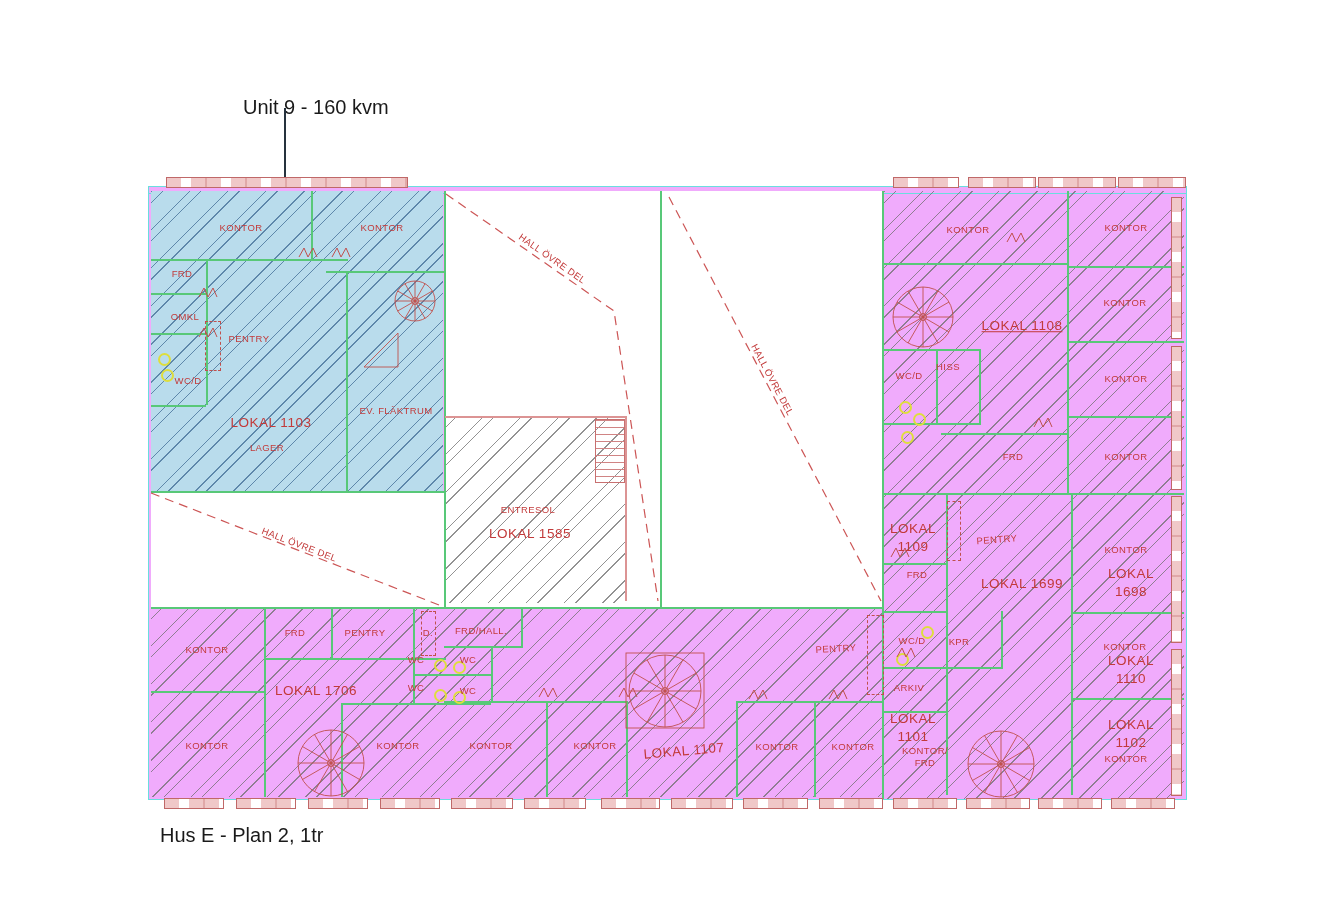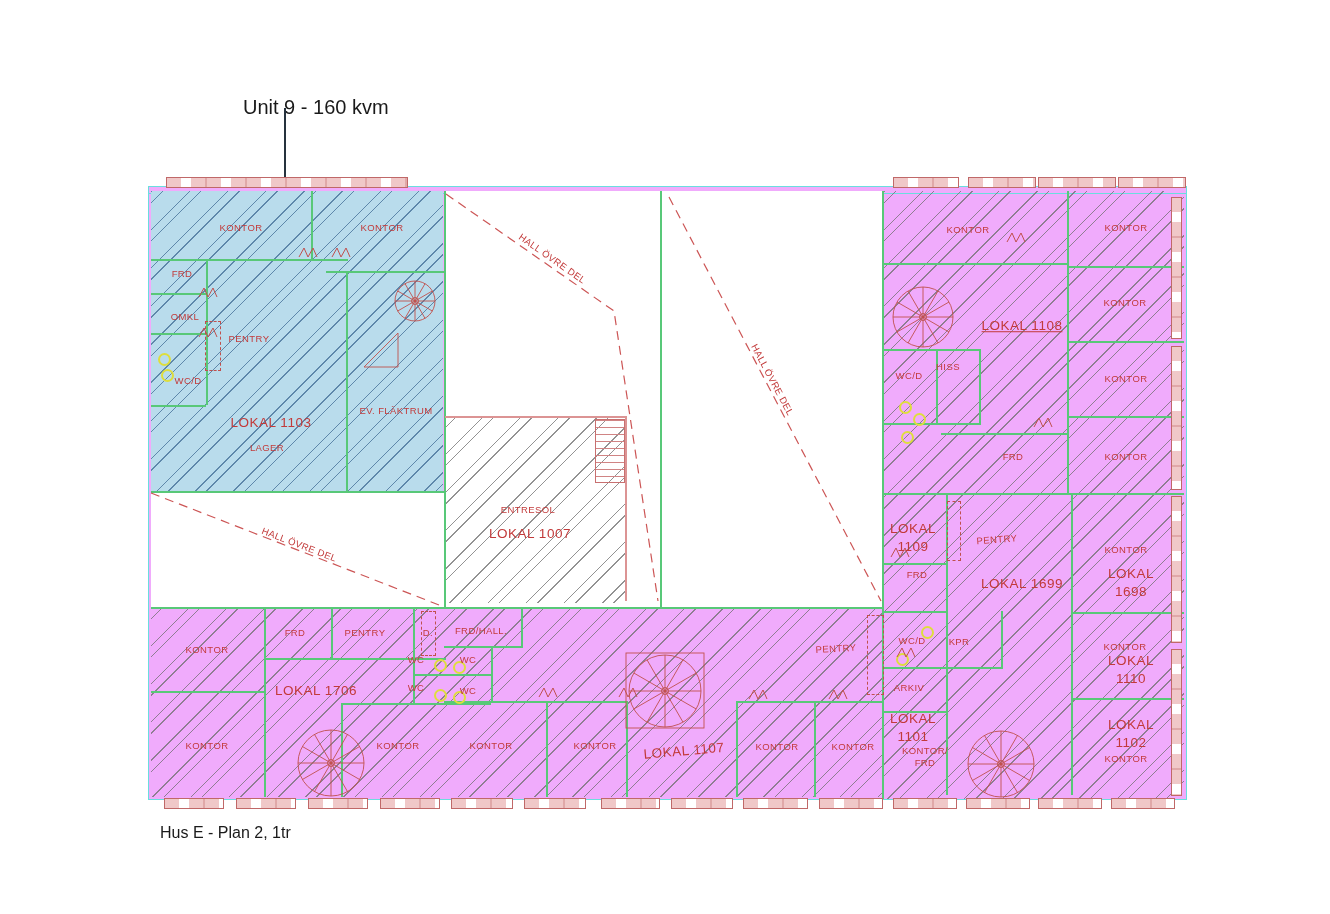--- a/index.html
+++ b/index.html
@@ -1,19 +1,19 @@
 <!DOCTYPE html>
 <html style="--c-red: #c23a3a; --c-green: #58c878; --c-cyan: #6adede; --c-blue-fill: #b9dcec; --c-yellow: #dede3c; --c-stair-red: #c0504d; --c-pink-window: #f0c8c8;"><head>
 <meta charset="utf-8">
 <style>
   html,body{margin:0;padding:0;background:#fff;}
   .page{position:relative;width:1330px;height:914px;background:#fff;overflow:hidden;
         font-family:"Liberation Sans",sans-serif;}
   .title{position:absolute;left:243px;top:72px;font-size:20px;color:#1a1a1a;margin-top:24px;}
-  .caption{position:absolute;left:160px;top:824px;font-size:16px;color:#1a1a1a;}
+  .caption{position:absolute;left:160px;top:824px;font-size:20px;color:#1a1a1a;}
   .arrow-line{position:absolute;left:284px;top:108px;width:2px;height:95px;background:#26323e;}
   .arrow-head{position:absolute;left:279px;top:202px;width:0;height:0;
               border-left:6px solid transparent;border-right:6px solid transparent;
               border-top:13px solid #26323e;}
   .plan{position:absolute;left:148px;top:186px;width:1037px;height:612px;
         border:1px solid var(--c-cyan,#6adede);background:#f0abfc;}
   .plan-topline{position:absolute;left:0;top:6px;width:100%;height:1px;background:var(--c-cyan,#6adede);}
   .zone{position:absolute;}
   .hatch-gray{background-image:repeating-linear-gradient(135deg,
       rgba(110,110,110,.75) 0 1px, transparent 1px 8px,
@@ -258,21 +258,21 @@
         <div class="room-label" style="left: 36px; top: 130px; transform: translate(-50%, -50%);">OMKL</div>
         <div class="room-label" style="left: 100px; top: 152px; transform: translate(-50%, -50%);">PENTRY</div>
         <div class="room-label" style="left: 39px; top: 194px; transform: translate(-50%, -50%);">WC/D</div>
         <div class="room-label" style="left: 247px; top: 224px; transform: translate(-50%, -50%);">EV. FLÄKTRUM</div>
         <div class="room-label big" style="left: 122px; top: 236px; transform: translate(-50%, -50%);">LOKAL 1103</div>
         <div class="room-label" style="left: 100px; top: 261px; transform: translate(-50%, -50%); padding-left: 36px;">LAGER</div>
         <div class="room-label" style="left: 403px; top: 72px; transform: translate(-50%, -50%) rotate(35deg);">HALL ÖVRE DEL</div>
         <div class="room-label" style="left: 623px; top: 193px; transform: translate(-50%, -50%) rotate(62deg);">HALL ÖVRE DEL</div>
         <div class="room-label" style="left: 150px; top: 358px; transform: translate(-50%, -50%) rotate(21deg);">HALL ÖVRE DEL</div>
         <div class="room-label" style="left: 379px; top: 323px; transform: translate(-50%, -50%);">ENTRESOL</div>
-        <div class="room-label big" style="left: 381px; top: 347px; transform: translate(-50%, -50%);">LOKAL 1007</div>
+        <div class="room-label big" style="left: 381px; top: 347px; transform: translate(-50%, -50%);">LOKAL 1585</div>
         <div class="room-label" style="left: 819px; top: 43px; transform: translate(-50%, -50%);">KONTOR</div>
         <div class="room-label" style="left: 977px; top: 41px; transform: translate(-50%, -50%);">KONTOR</div>
         <div class="room-label" style="left: 976px; top: 116px; transform: translate(-50%, -50%);">KONTOR</div>
         <div class="room-label big" style="left: 873px; top: 139px; transform: translate(-50%, -50%); text-decoration: underline;">LOKAL 1108</div>
         <div class="room-label" style="left: 760px; top: 189px; transform: translate(-50%, -50%);">WC/D</div>
         <div class="room-label" style="left: 799px; top: 180px; transform: translate(-50%, -50%);">HISS</div>
         <div class="room-label" style="left: 977px; top: 192px; transform: translate(-50%, -50%);">KONTOR</div>
         <div class="room-label" style="left: 864px; top: 270px; transform: translate(-50%, -50%);">FRD</div>
         <div class="room-label" style="left: 977px; top: 270px; transform: translate(-50%, -50%);">KONTOR</div>
         <div class="room-label big" style="left: 764px; top: 351px; transform: translate(-50%, -50%);">LOKAL

